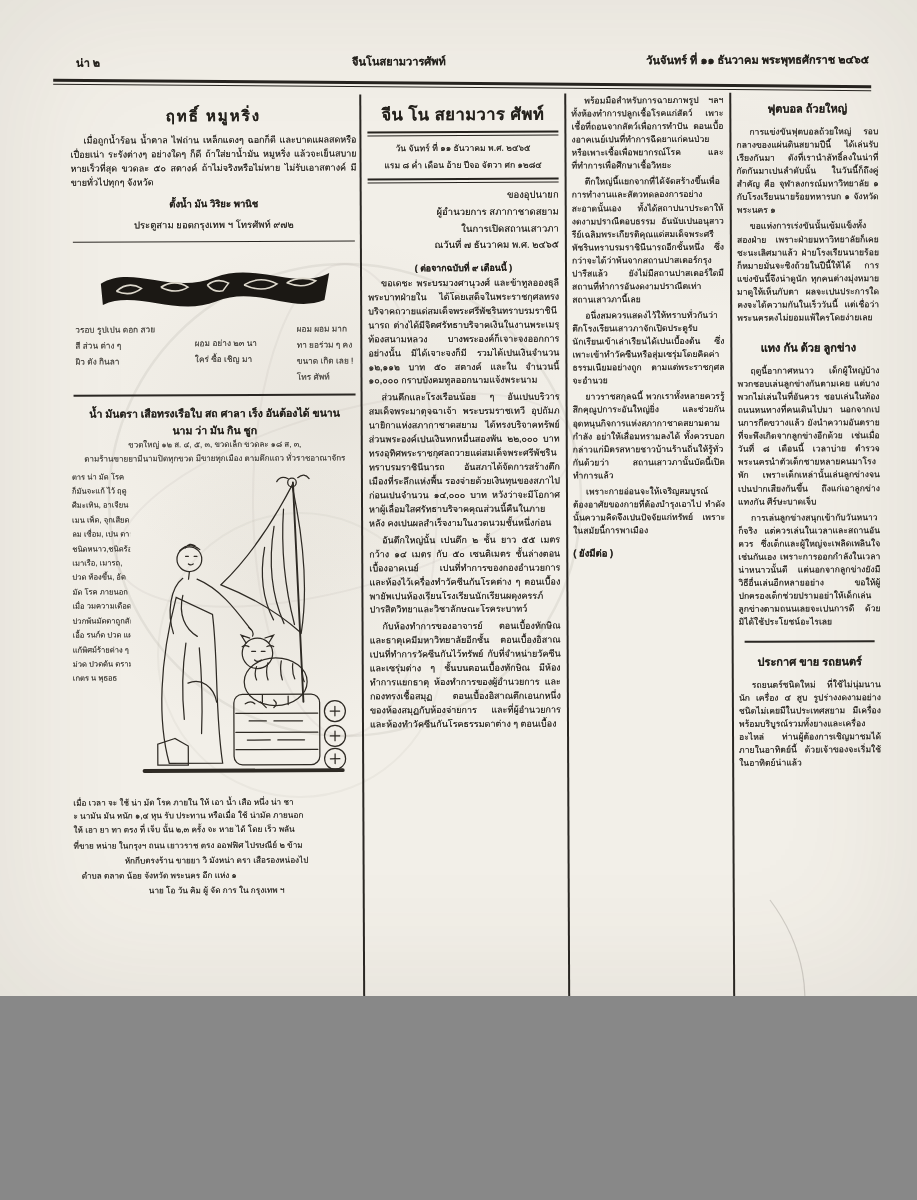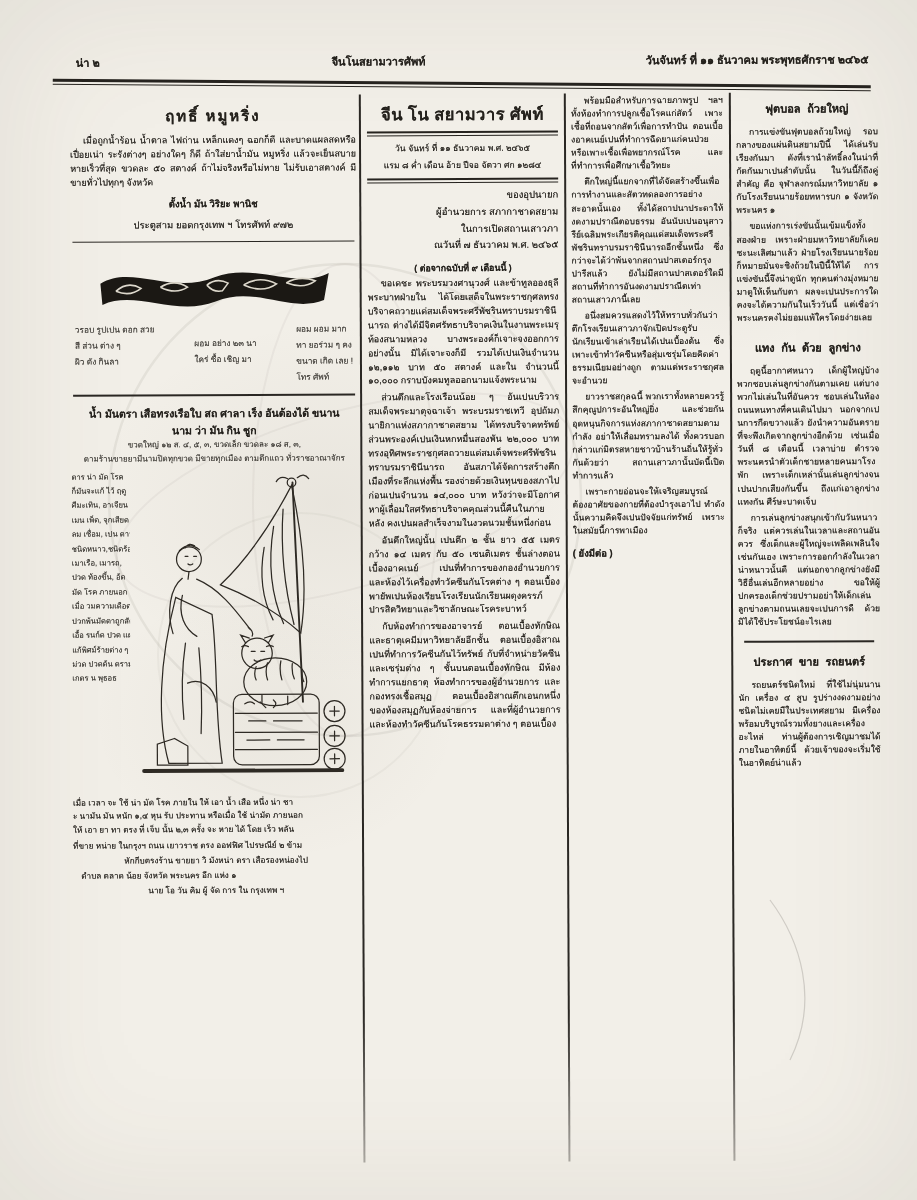--- a/index.html
+++ b/index.html
@@ -1,30 +1,30 @@
 <!DOCTYPE html>
 <html><head>
 <meta charset="utf-8">
 <style>
   html,body{margin:0;padding:0;background:#888;}
   .page{
-    position:relative;width:917px;height:1200px;margin:0 auto;overflow:hidden;
+    position:relative;width:917px;height:996px;margin:0 auto;overflow:hidden;
     background:
       radial-gradient(ellipse 340px 260px at 36% 42%, rgba(110,100,80,0.07), transparent 70%),
       radial-gradient(ellipse 260px 200px at 30% 60%, rgba(110,100,80,0.06), transparent 70%),
       radial-gradient(ellipse 200px 160px at 80% 20%, rgba(110,100,80,0.05), transparent 70%),
       #f2efe8;
     box-shadow: inset 0 0 140px rgba(90,80,60,0.10);
     font-family:"Liberation Sans","DejaVu Sans",sans-serif;
     color:#24211c;
   }
   .tilt{position:absolute;inset:0;transform:rotate(-0.25deg);}
   
   .hdr{position:absolute;top:52px;left:78px;right:46px;display:flex;justify-content:space-between;align-items:baseline;font-size:11px;font-weight:bold;}
-  .hdr .mid{position:absolute;left:256px;}
+  .hdr .mid{position:absolute;left:276px;}
   .rule-top{position:absolute;top:82px;left:55px;width:818px;transform:rotate(0.7deg);}
   .rule-top .a{height:3px;background:#26231f;}
   .rule-top .b{height:1px;background:#26231f;margin-top:2px;}
   
   .vrule{position:absolute;top:94px;width:1.5px;height:1068px;background:linear-gradient(#2a2723 86%, rgba(42,39,35,0.35));}
   .vr1{left:361px;} .vr2{left:566px;} .vr3{left:731px;}
   
   .col{position:absolute;top:95px;}
   .col1{left:72px;width:286px;}
   .col2{left:369px;width:191px;}
@@ -53,21 +53,21 @@
   .foot{font-size:8.2px;line-height:1.8;margin-top:2px;}
   .foot div:nth-child(2){text-align:center;}
   .foot div:nth-child(3){padding-left:8px;}
   .foot div:nth-child(4){text-align:center;}
   
   .mast-title{font-size:16.5px;font-weight:bold;text-align:center;margin-top:6px;letter-spacing:0.5px;}
   .mast-date{font-size:8.6px;text-align:center;line-height:2.0;}
   .art-hl{font-size:16px;font-weight:bold;text-align:center;margin:14px 0 8px;letter-spacing:1px;}
   .cont-note{font-size:8.8px;text-align:center;margin:7px 0 2px;font-weight:bold;}
   
-  .c4-hl{font-size:11px;font-weight:bold;text-align:center;margin:6px 0 8px;font-family:Liberation Mono, monospace;}
+  .c4-hl{font-size:11px;font-weight:bold;text-align:center;margin:6px 0 8px;}
   .c4-rule{height:1.5px;background:#2a2723;margin:12px 6px 10px;}
   
   .wm{position:absolute;inset:0;pointer-events:none;}
 </style>
 </head>
 <body>
 
 <div class="page">
 
   <svg class="wm" width="917" height="1200" viewBox="0 0 917 1200">

